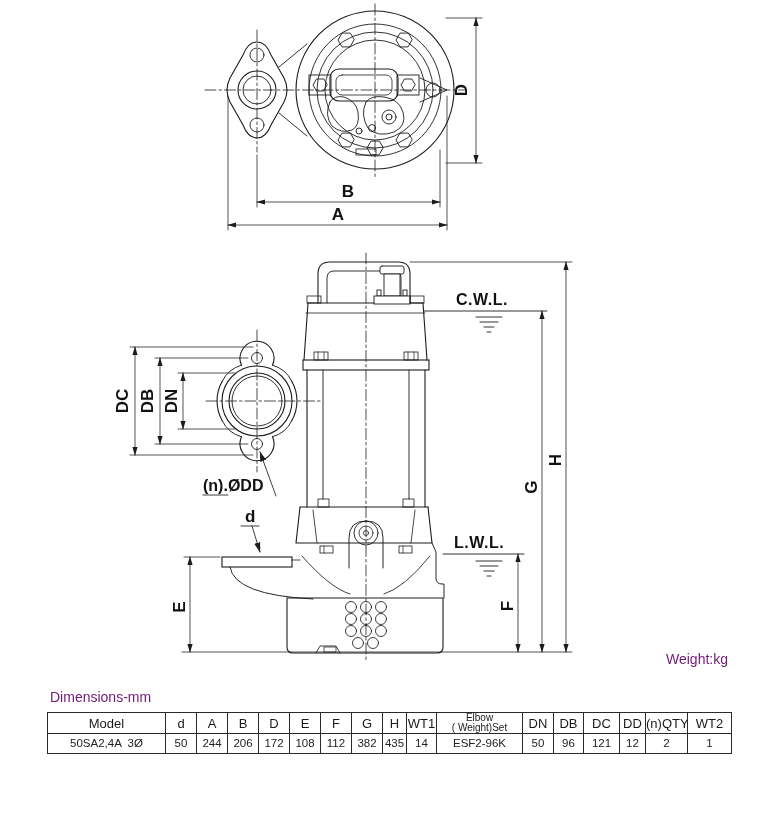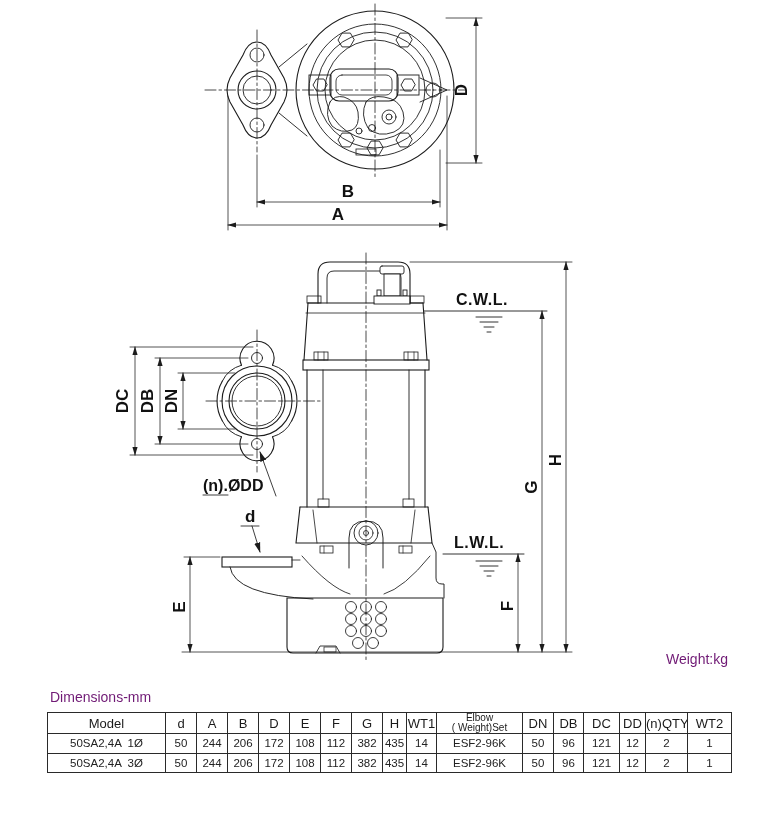--- a/index.html
+++ b/index.html
@@ -341,39 +341,20 @@
     <th>WT1</th>
     <th class="elbow"><span>Elbow</span><br><span>( Weight)Set</span></th>
     <th>DN</th>
     <th>DB</th>
     <th>DC</th>
     <th>DD</th>
     <th>(n)QTY</th>
     <th>WT2</th>
   </tr>
   <tr class="data">
-    <td>50SA2,4A  1Ø</td>
-    <td>50</td>
-    <td>244</td>
-    <td>206</td>
-    <td>172</td>
-    <td>108</td>
-    <td>112</td>
-    <td>382</td>
-    <td>435</td>
-    <td>14</td>
-    <td>ESF2-96K</td>
-    <td>50</td>
-    <td>96</td>
-    <td>121</td>
-    <td>12</td>
-    <td>2</td>
-    <td>1</td>
-  </tr>
-  <tr class="data">
     <td>50SA2,4A  3Ø</td>
     <td>50</td>
     <td>244</td>
     <td>206</td>
     <td>172</td>
     <td>108</td>
     <td>112</td>
     <td>382</td>
     <td>435</td>
     <td>14</td>

